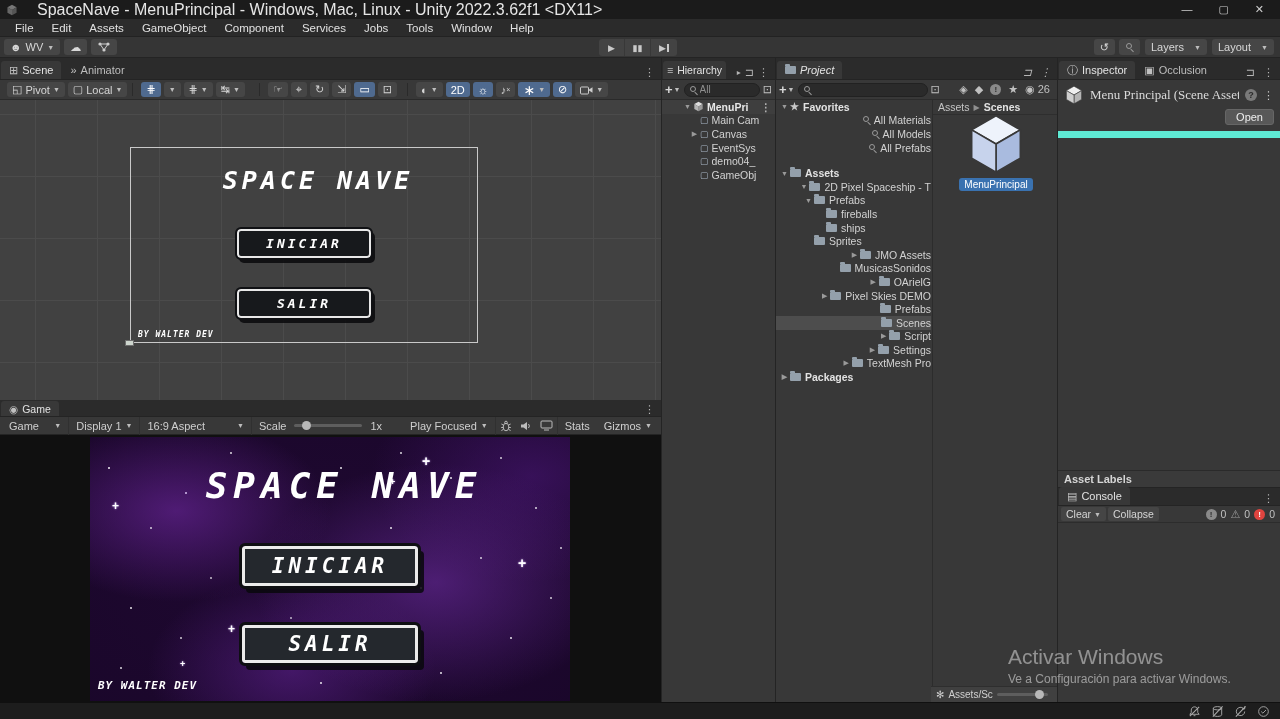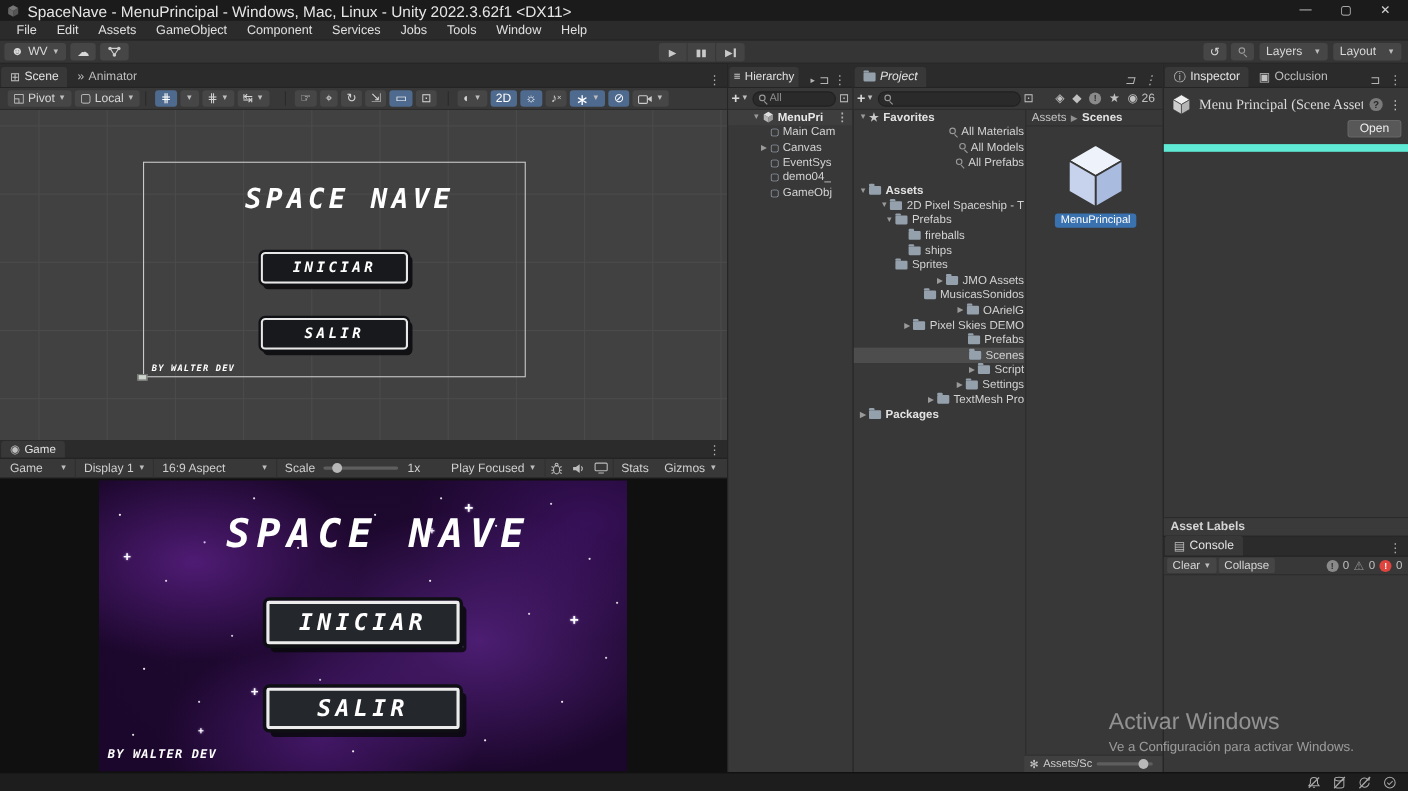--- a/index.html
+++ b/index.html
@@ -2,21 +2,21 @@
 <html><head>
 <meta charset="utf-8">
 <style>
   * { margin:0; padding:0; box-sizing:border-box; cursor:default; }
   body { background:#141414; font-family:"Liberation Sans", sans-serif; }
   #app { position:relative; width:1280px; height:719px; background:#383838; color:#cfcfcf; font-size:11px; overflow:hidden; user-select:none; }
   .abs { position:absolute; }
 
   
   .titlebar { left:0; top:0; width:1280px; height:19px; background:#1b1b1b; display:flex; align-items:center; padding:0 6px; gap:7px; }
-  .titlebar .ttl { color:#e6e6e6; font-size:14px; }
+  .titlebar .ttl { color:#e6e6e6; font-size:16px;margin-left:12px; }
   .wincontrols { margin-left:auto; display:flex; gap:26px; padding-right:10px; color:#cfcfcf; font-size:11px; }
   
   .menubar { left:0; top:19px; width:1280px; height:18px; background:#2b2b2b; display:flex; align-items:center; padding-left:6px; border-bottom:1px solid #222; }
   .menubar span { padding:0 9px; color:#e0e0e0; font-size:11.5px; }
   
   .toolbar { left:0; top:37px; width:1280px; height:21px; background:#353535; border-bottom:1px solid #242424; display:flex; align-items:center; }
   .tbtn { background:#464646; border-radius:3px; height:16px; display:inline-flex; align-items:center; padding:0 6px; margin-left:4px; color:#d8d8d8; gap:4px; }
   .caret { font-size:7px; color:#bdbdbd; }
   .playgroup { position:absolute; left:599px; top:2px; display:flex; }
   .pbtn { width:26px; height:17px; background:#434343; display:flex; align-items:center; justify-content:center; color:#c9c9c9; font-size:9px; border-right:1px solid #383838; }
@@ -596,21 +596,21 @@
           <span>Packages</span>
         </div>
     </div>
 
     <div class="pgrid">
       <div class="breadcrumb">
         <span>Assets</span>
         <span style="font-size:8px;color:#8f8f8f">▶</span>
         <span style="font-weight:bold;color:#e2e2e2">Scenes</span>
       </div>
-      <div class="thumb" style="top:28px">
+      <div class="thumb" style="top:12px">
         <svg width="64" height="64" viewBox="0 0 100 100">
           <polygon points="50,6 88,28 50,50 12,28" fill="#eef3fb" stroke="#383838" stroke-width="2.5" stroke-linejoin="round"></polygon>
           <polygon points="88,28 88,72 50,94 50,50" fill="#a9bbdf" stroke="#383838" stroke-width="2.5" stroke-linejoin="round"></polygon>
           <polygon points="12,28 50,50 50,94 12,72" fill="#c7d3ec" stroke="#383838" stroke-width="2.5" stroke-linejoin="round"></polygon>
         </svg>
         <span class="lbl sel">MenuPrincipal</span>
       </div>
     </div>
 
     <div class="pstatus">

